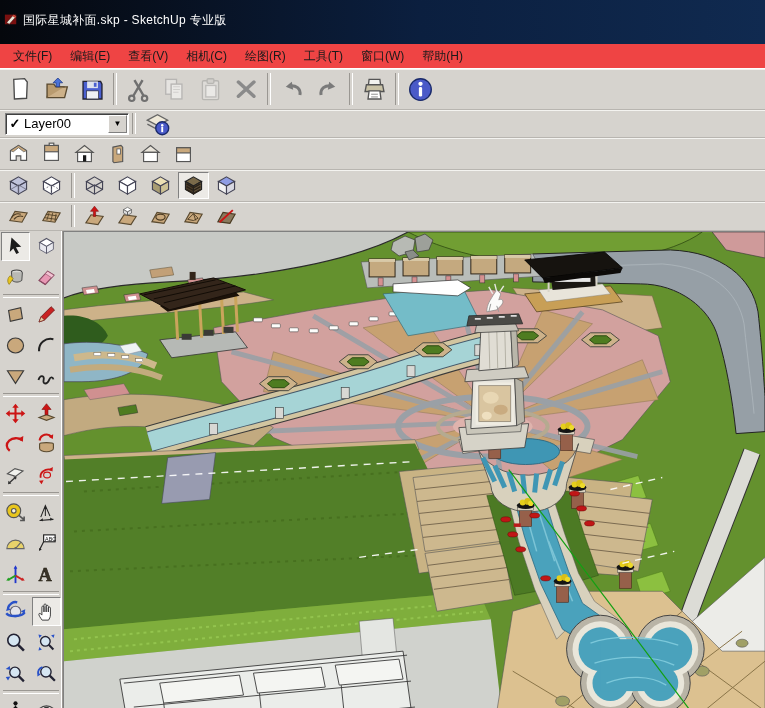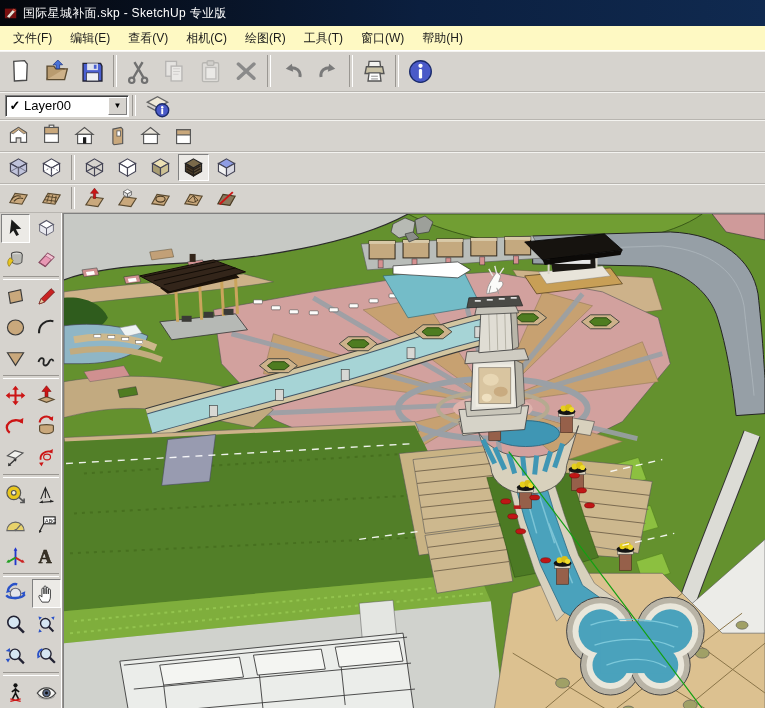--- a/index.html
+++ b/index.html
@@ -1,24 +1,24 @@
 <!DOCTYPE html>
 <html><head>
 <meta charset="utf-8">
 <style>
   html,body{margin:0;padding:0;background:#555;}
   .window{width:765px;height:708px;background:#d6d3ce;overflow:hidden;position:relative;
           font-family:"Liberation Sans",sans-serif;font-size:12px;color:#111;}
   
   .titlebar{height:20px;background:linear-gradient(90deg,#05070c,#0b1f3f 55%,#102a50);
-            display:flex;align-items:center;padding:3px 4px;color:#fff;}
+            display:flex;padding:12px 4px;color:#fff;}
   .titlebar .appicon{width:14px;height:14px;margin-right:5px;flex:0 0 auto;}
   .titlebar .title{font-size:12px;letter-spacing:.3px;white-space:nowrap;}
   
-  .menubar{height:24px;display:flex;align-items:center;padding:0 4px;background:#fef9c3;
+  .menubar{height:24px;display:flex;align-items:center;padding:0 4px;background:#ef4444;
            border-bottom:1px solid #ffffff;}
   .menubar .mitem{padding:3px 9px;color:#1a1a1a;cursor:default;}
   
   .tbrow{display:flex;align-items:center;background:#d6d3ce;border-bottom:1px solid #b8b5b0;
          box-shadow:inset 0 1px 0 #f4f3f0;padding-left:2px;}
   .tbrow1{height:40px;}
   .tbrow2{height:27px;}
   .tbrow3{height:31px;}
   .tbrow4{height:31px;}
   .tbrow5{height:28px;}

